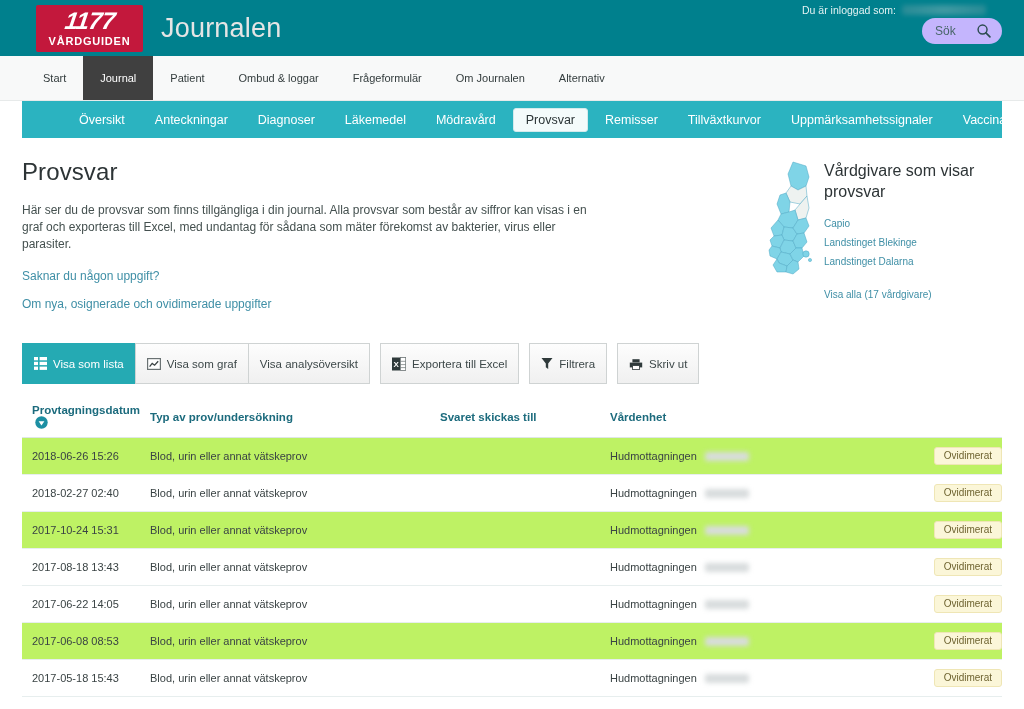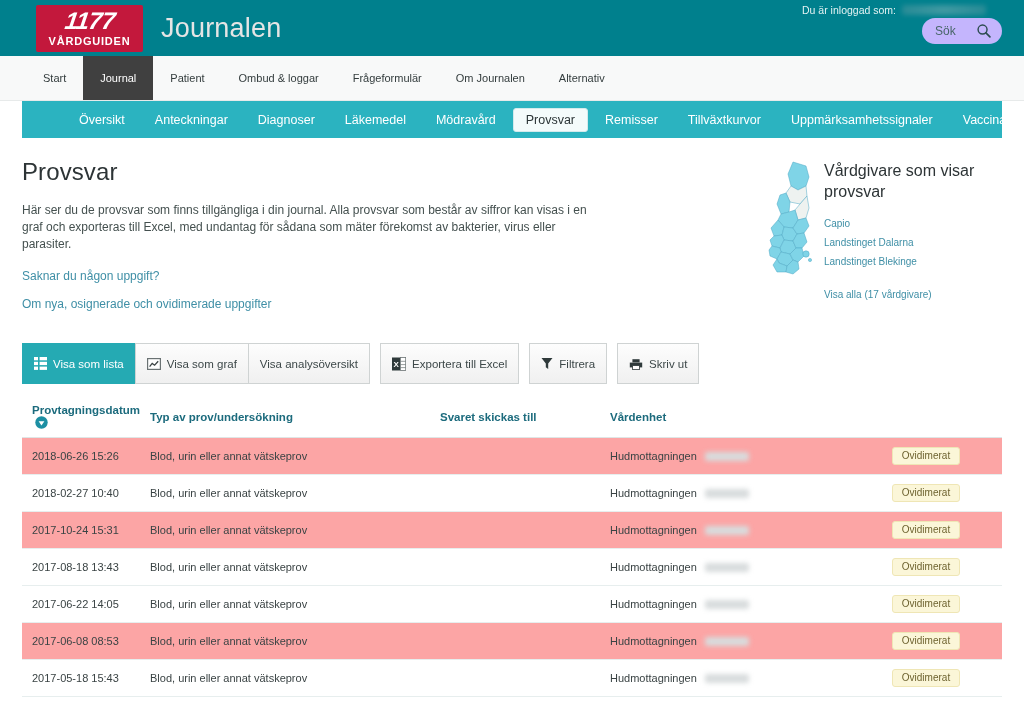--- a/index.html
+++ b/index.html
@@ -242,21 +242,21 @@
     border-bottom: 1px solid #dfe6e6;
   }
   table.results th .sort-icon { vertical-align: -3px; margin-left: 3px; }
   table.results td {
     font-size: 11px;
     color: #3a4344;
     padding: 9px 0;
     border-bottom: 1px solid #e7eeee;
     vertical-align: middle;
   }
-  table.results tr.alt td { background: #fca5a5; }
+  table.results tr.alt td { background: #bef264; }
   .col-date  { width: 128px; padding-left: 10px !important; }
   .col-type  { width: 290px; }
   .col-sent  { width: 170px; }
   .col-unit  { width: 240px; }
   .col-badge { width: auto; }
   th.col-date { padding-left: 10px; }
   .unit-cell { display: flex; align-items: center; gap: 8px; }
   .unit-redact {
     display: inline-block;
     height: 9px;
@@ -267,21 +267,21 @@
   }
   .badge {
     display: inline-block;
     background: #fbf6d8;
     border: 1px solid #efe6b5;
     color: #6e6330;
     font-size: 10px;
     border-radius: 3px;
     padding: 2px 9px 3px 9px;
   }
-  .badge-wrap { text-align: center; padding-left: 30px; }
+  .badge-wrap { text-align: right; padding-left: 30px; }
 </style>
 </head>
 <body>
 
 <div class="topbar">
   <div class="logo-block">
     <div class="logo-1177">1177</div>
     <div class="logo-vard">VÅRDGUIDEN</div>
   </div>
   <div class="brand-title">Journalen</div>
@@ -354,22 +354,22 @@
           <path fill="#7fd4e7" d="M28 94 L34 88 L40 88 L42 96 L36 102 L31 100 Z"></path>
           <path fill="#7fd4e7" d="M15 99 L17 103 L25 106 L24 112 L15 112 L11 105 Z"></path>
           <path fill="#7fd4e7" d="M25 106 L31 100 L36 102 L37 109 L31 114 L24 112 Z"></path>
           <circle cx="44" cy="94" r="3.2" fill="#7fd4e7"></circle>
           <circle cx="48" cy="100" r="1.6" fill="#7fd4e7"></circle>
         </g>
       </svg>
       <div>
         <div class="sidebar-title">Vårdgivare som visar provsvar</div>
         <a class="sidebar-link" href="#">Capio</a>
+        <a class="sidebar-link" href="#">Landstinget Blekinge</a>
         <a class="sidebar-link" href="#">Landstinget Dalarna</a>
-        <a class="sidebar-link" href="#">Landstinget Blekinge</a>
         <a class="sidebar-link spaced" href="#">Visa alla (17 vårdgivare)</a>
       </div>
     </div>
   </div>
 
   <div class="toolbar">
 
     <div class="btn-group">
       <div class="btn primary">
         <svg width="13" height="13" viewBox="0 0 13 13">
@@ -456,21 +456,21 @@
             <span>Hudmottagningen</span>
             <span class="unit-redact"></span>
           </span>
         </td>
         <td class="col-badge badge-wrap">
           <span class="badge">Ovidimerat</span>
         </td>
       </tr>
 
       <tr>
-        <td class="col-date">2018-02-27 10:40</td>
+        <td class="col-date">2018-02-27 02:40</td>
         <td class="col-type">Blod, urin eller annat vätskeprov</td>
         <td class="col-sent"></td>
         <td class="col-unit">
           <span class="unit-cell">
             <span>Hudmottagningen</span>
             <span class="unit-redact"></span>
           </span>
         </td>
         <td class="col-badge badge-wrap">
           <span class="badge">Ovidimerat</span>

